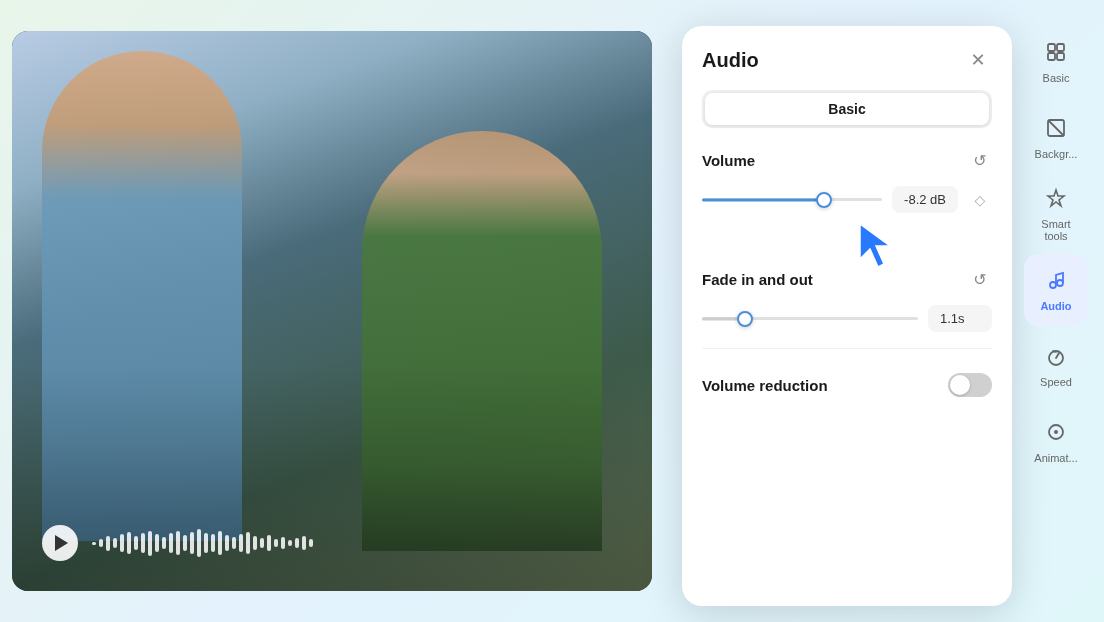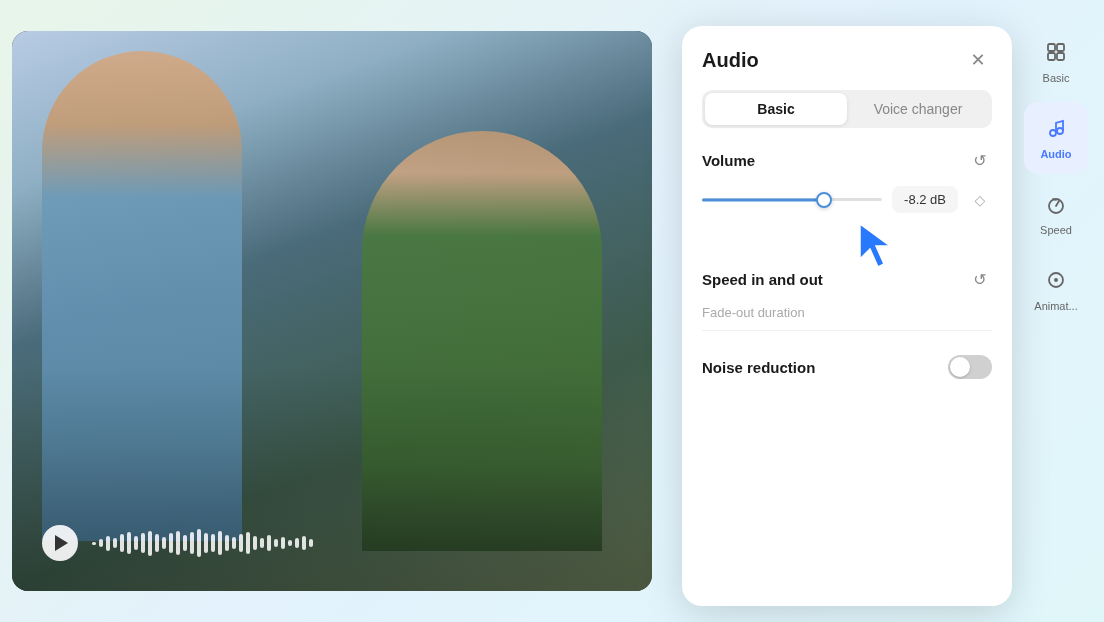--- a/index.html
+++ b/index.html
@@ -460,21 +460,20 @@
 
   <div class="audio-panel">
 
     <div class="panel-header">
       <span class="panel-title">Audio</span>
       <div class="close-btn">✕</div>
     </div>
 
     <div class="tab-bar">
       <div class="tab active">Basic</div>
-      <div class="tab inactive">Voice changer</div>
     </div>
 
     <div class="section-header">
       <span class="section-title">Volume</span>
       <div class="reset-btn">↺</div>
     </div>
 
     <div class="slider-row">
       <div class="slider-container">
         <div class="slider-track">
@@ -488,48 +487,69 @@
 
     <div style="position:relative; height: 40px; margin-top: -10px; margin-bottom: 8px;">
       <div style="position:absolute; left: 148px; top: 0px;">
         <svg width="50" height="50" viewBox="0 0 50 50">
           <polygon points="10,5 10,40 20,30 28,48 34,45 26,27 40,27" fill="#2979ff" stroke="#fff" stroke-width="1.5"></polygon>
         </svg>
       </div>
     </div>
 
     <div class="section-header">
-      <span class="section-title">Speed in and out</span>
+      <span class="section-title">Fade in and out</span>
       <div class="reset-btn">↺</div>
     </div>
 
 
-
-    <div class="fade-label">Fade-out duration</div>
+    <div class="slider-row">
+      <div class="slider-container">
+        <div class="slider-track">
+          <div class="fadein-fill"></div>
+          <div class="slider-thumb fadein-thumb"></div>
+        </div>
+      </div>
+      <div class="value-badge">1.1s</div>
+    </div>
+
 
 
     <div class="divider"></div>
     <div class="noise-row">
-      <span class="noise-label">Noise reduction</span>
+      <span class="noise-label">Volume reduction</span>
       <div class="toggle">
         <div class="toggle-knob"></div>
       </div>
     </div>
   </div>
 
   <div class="right-sidebar" id="right-sidebar">
       <div class="sidebar-item">
         <div class="sidebar-item-icon"><svg width="22" height="22" viewBox="0 0 22 22" fill="none">
             <rect x="3" y="3" width="7" height="7" rx="1.5" stroke="#666" stroke-width="1.8"></rect>
             <rect x="12" y="3" width="7" height="7" rx="1.5" stroke="#666" stroke-width="1.8"></rect>
             <rect x="3" y="12" width="7" height="7" rx="1.5" stroke="#666" stroke-width="1.8"></rect>
             <rect x="12" y="12" width="7" height="7" rx="1.5" stroke="#666" stroke-width="1.8"></rect>
           </svg></div>
         <div class="sidebar-item-label">Basic</div>
       </div>
+      <div class="sidebar-item">
+        <div class="sidebar-item-icon"><svg width="22" height="22" viewBox="0 0 22 22" fill="none">
+            <rect x="3" y="3" width="16" height="16" rx="2" stroke="#666" stroke-width="1.8"></rect>
+            <line x1="3" y1="3" x2="19" y2="19" stroke="#666" stroke-width="1.8"></line>
+          </svg></div>
+        <div class="sidebar-item-label">Backgr...</div>
+      </div>
+      <div class="sidebar-item">
+        <div class="sidebar-item-icon"><svg width="22" height="22" viewBox="0 0 22 22" fill="none">
+            <path d="M11 3L13 9H19L14 13L16 19L11 15L6 19L8 13L3 9H9L11 3Z" stroke="#666" stroke-width="1.6" fill="none"></path>
+          </svg></div>
+        <div class="sidebar-item-label">Smart<br>tools</div>
+      </div>
       <div class="sidebar-item active">
         <div class="sidebar-item-icon"><svg width="22" height="22" viewBox="0 0 22 22" fill="none">
             <circle cx="8" cy="16" r="3" stroke="#4a7aff" stroke-width="1.8"></circle>
             <circle cx="15" cy="14" r="3" stroke="#4a7aff" stroke-width="1.8"></circle>
             <path d="M11 16V6L18 4V14" stroke="#4a7aff" stroke-width="1.8"></path>
           </svg></div>
         <div class="sidebar-item-label">Audio</div>
       </div>
       <div class="sidebar-item">
         <div class="sidebar-item-icon"><svg width="22" height="22" viewBox="0 0 22 22" fill="none">

